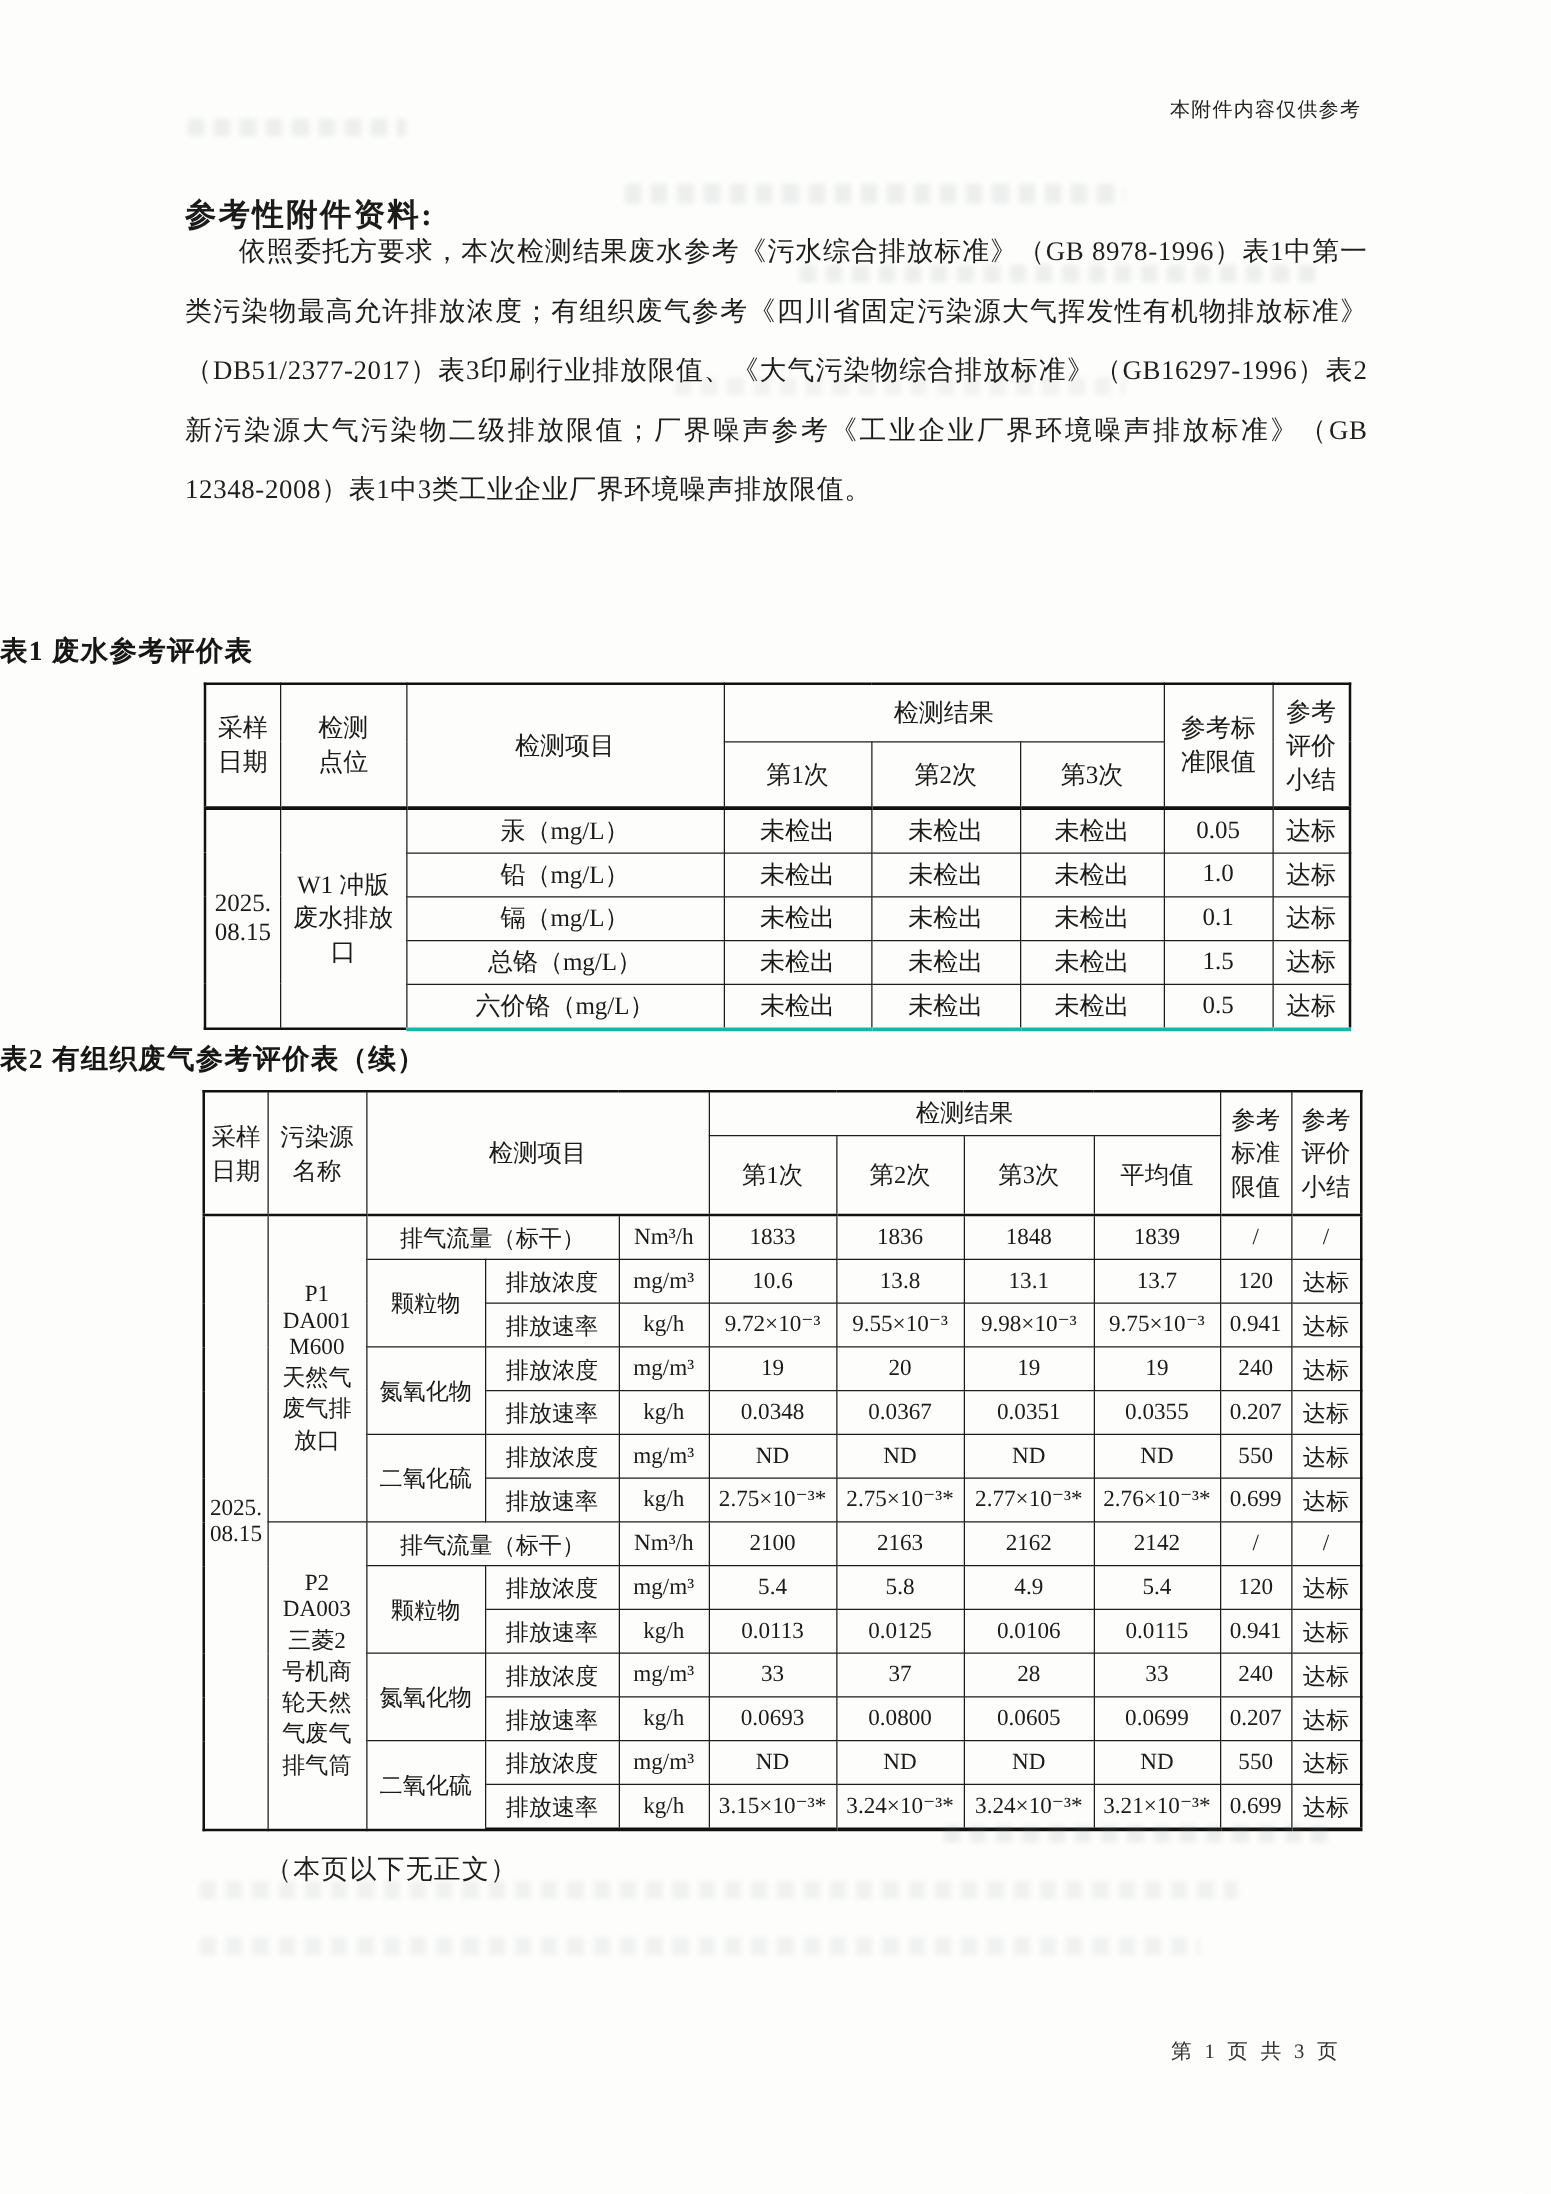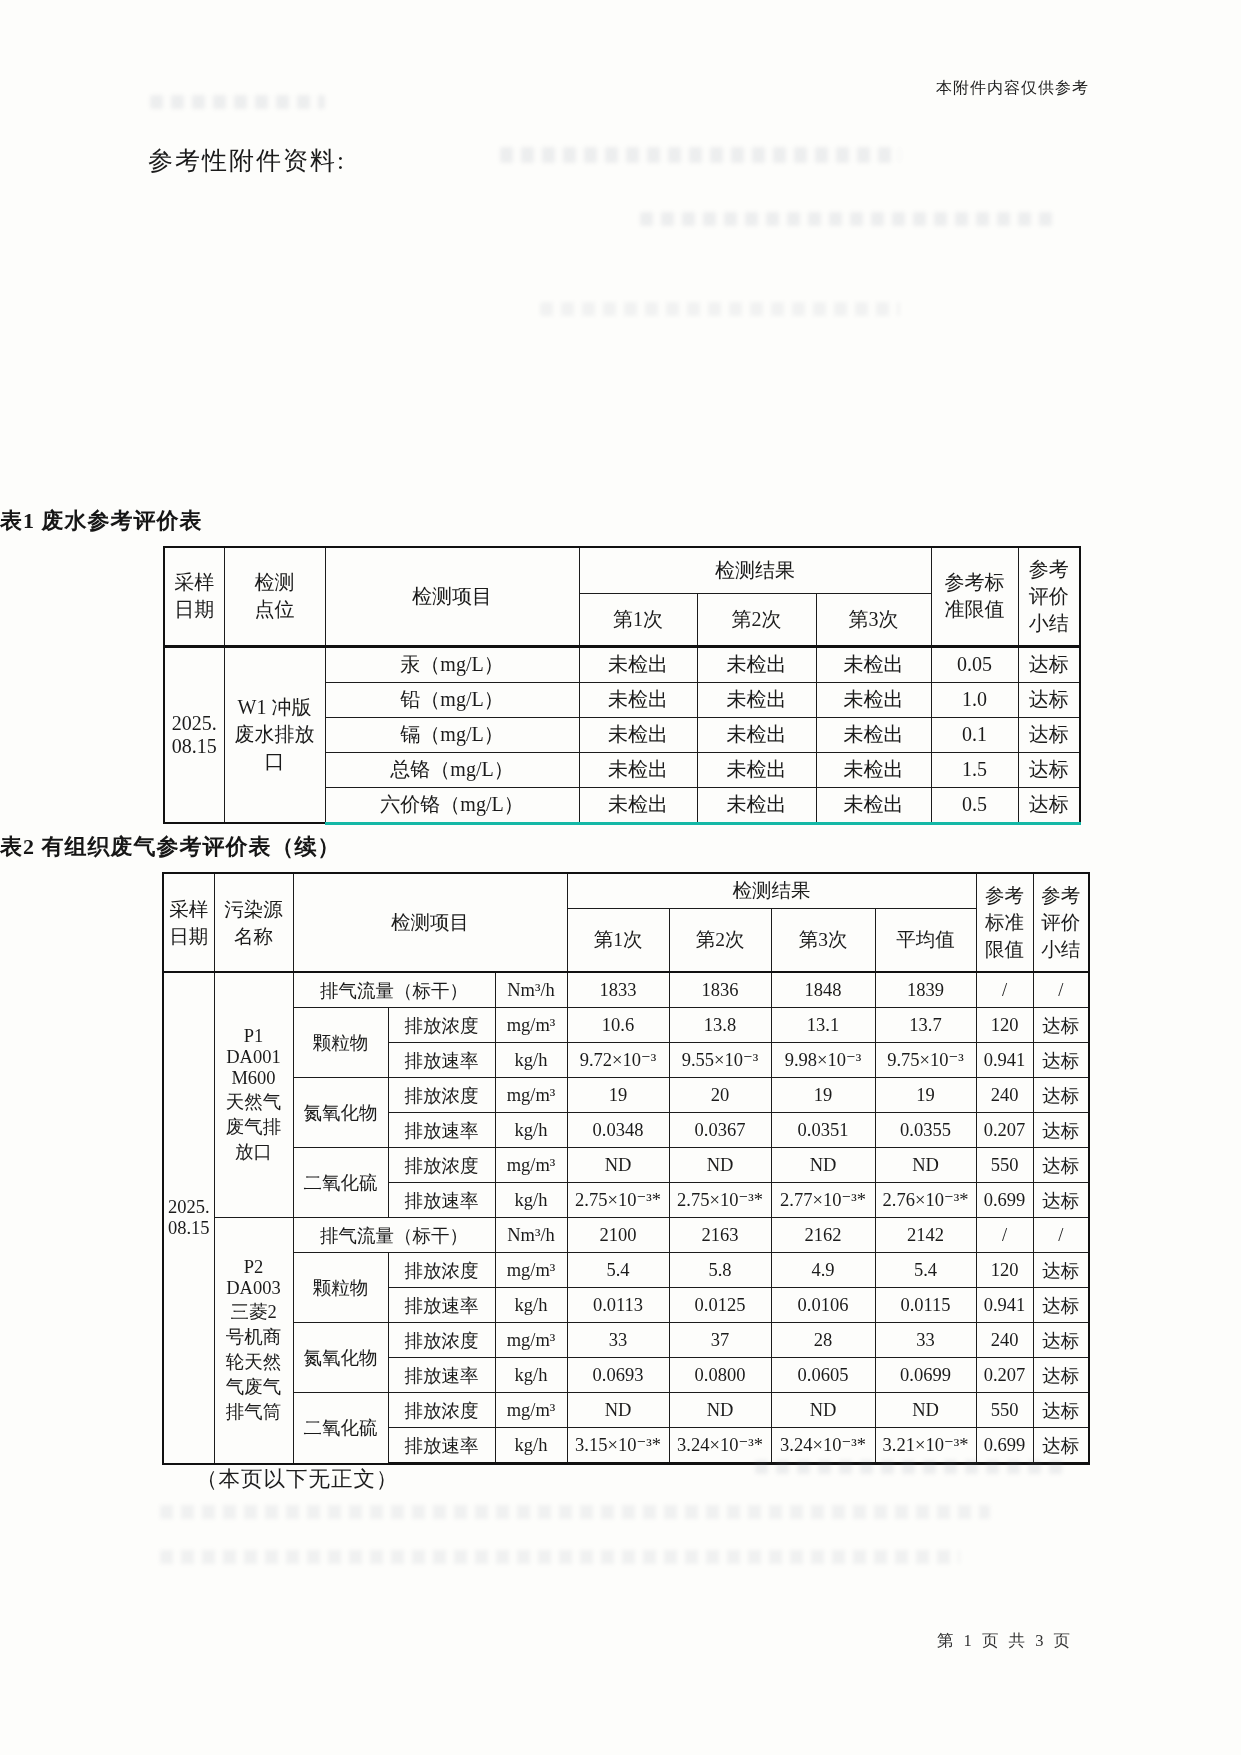--- a/index.html
+++ b/index.html
@@ -9,22 +9,22 @@
     background:#fdfdfb;
     font-family:"Liberation Serif","DejaVu Serif",serif;
     color:#1d1d1d;
     overflow:hidden;
   }
   .corner-note{
     position:absolute;top:78px;right:152px;
     font-size:16px;letter-spacing:1px;color:#222;
   }
   .doc-heading{
-    position:absolute;left:148px;top:144px;margin:0;
-    font-size:25px;font-weight:normal;letter-spacing:2px;color:#1b1b1b;
+    position:absolute;left:148px;top:155px;margin:0;
+    font-size:25px;font-weight:bold;letter-spacing:2px;color:#1b1b1b;
   }
   .para{
     position:absolute;left:148px;top:178px;width:946px;margin:0;
     font-size:21.5px;line-height:47.5px;
     text-align:justify;text-indent:2em;letter-spacing:0.5px;color:#1e1e1e;
   }
   .tbl-title{
     position:absolute;left:0;width:100%;
     font-size:22px;font-weight:bold;letter-spacing:1px;color:#161616;
   }
@@ -46,21 +46,21 @@
   .t1 th{font-size:20px;}
   .t1 tbody td{height:34px;font-size:20px;}
   .t1 tbody tr:first-child td{border-top:3px solid #111;text-align:center;}
   .t2{left:162px;top:872px;width:926px;border:2.5px solid #111;}
   .t2 th{font-size:19.5px;}
   .t2 tbody td{height:34px;font-size:18.5px;}
   .t2 tbody tr:first-child td{border-top:2.5px solid #111;}
   .t2 tbody tr:last-child td{border-bottom:3px solid #111;}
   .t1 tbody tr:last-child td{border-bottom:3px solid #14b8a6;}
   .endnote{
-    position:absolute;left:196px;top:1464px;margin:0;
+    position:absolute;left:196px;top:1464px;margin:16px;
     font-size:21.5px;letter-spacing:1px;color:#1e1e1e;
   }
   .page-footer{
     position:absolute;top:1630px;right:168px;
     font-size:16.5px;letter-spacing:3px;color:#333;
   }
   
   .ghost{
     position:absolute;height:14px;border-radius:2px;
     background:repeating-linear-gradient(90deg,rgba(110,120,140,.5) 0 13px,transparent 13px 21px);
@@ -69,20 +69,21 @@
 </style>
 </head>
 <body>
 
 <div class="page">
 
   <div class="corner-note">本附件内容仅供参考</div>
 
   <h1 class="doc-heading">参考性附件资料:</h1>
 
+  <p class="para">依照委托方要求，本次检测结果废水参考《污水综合排放标准》（GB 8978-1996）表1中第一类污染物最高允许排放浓度；有组织废气参考《四川省固定污染源大气挥发性有机物排放标准》（DB51/2377-2017）表3印刷行业排放限值、《大气污染物综合排放标准》（GB16297-1996）表2新污染源大气污染物二级排放限值；厂界噪声参考《工业企业厂界环境噪声排放标准》（GB 12348-2008）表1中3类工业企业厂界环境噪声排放限值。</p>
 
   <div class="tbl-title t1t">表1  废水参考评价表</div>
 
   <table class="t1">
     <colgroup>
       <col style="width:60px">
         <col style="width:101px">
         <col style="width:254px">
       <col style="width:118px">
         <col style="width:119px">

